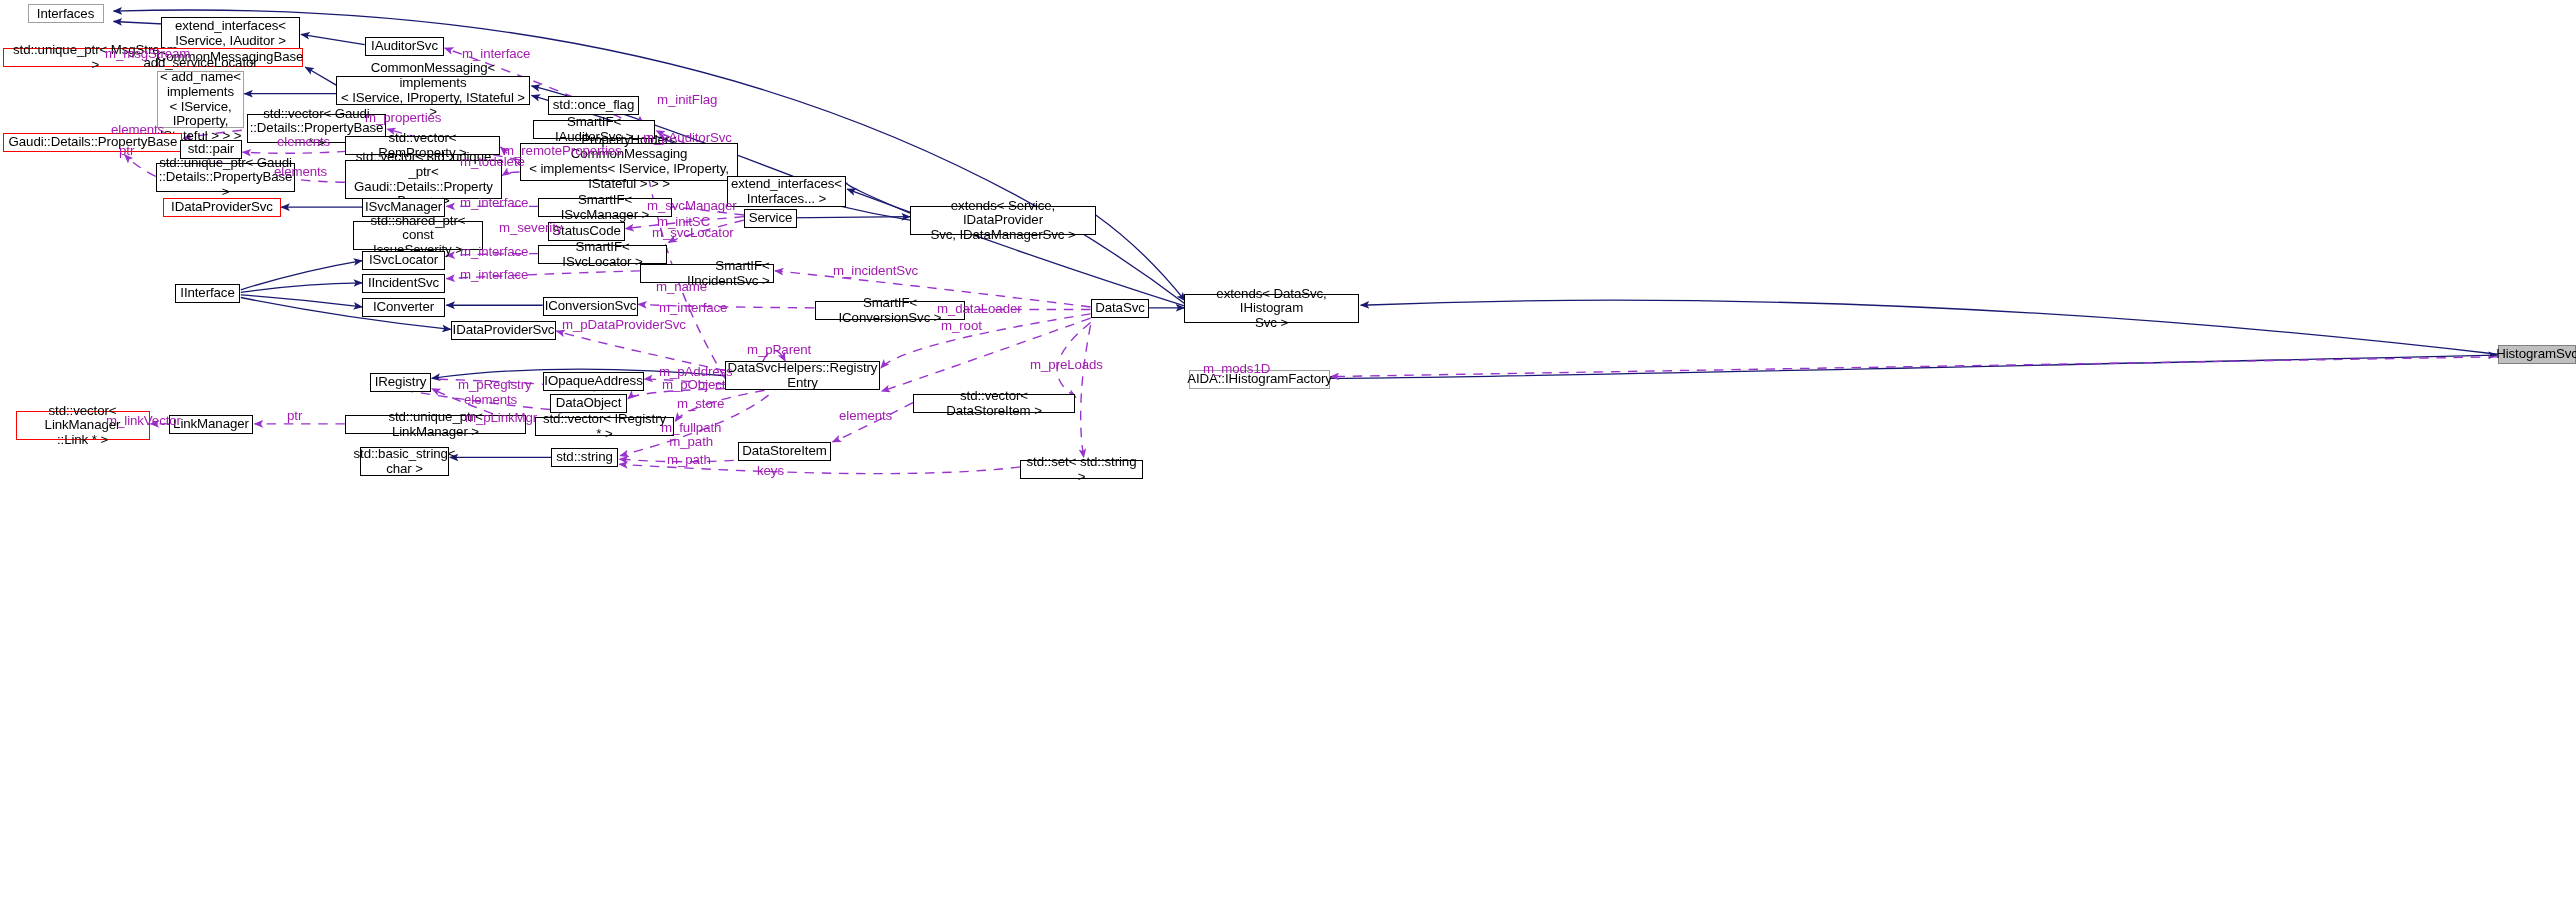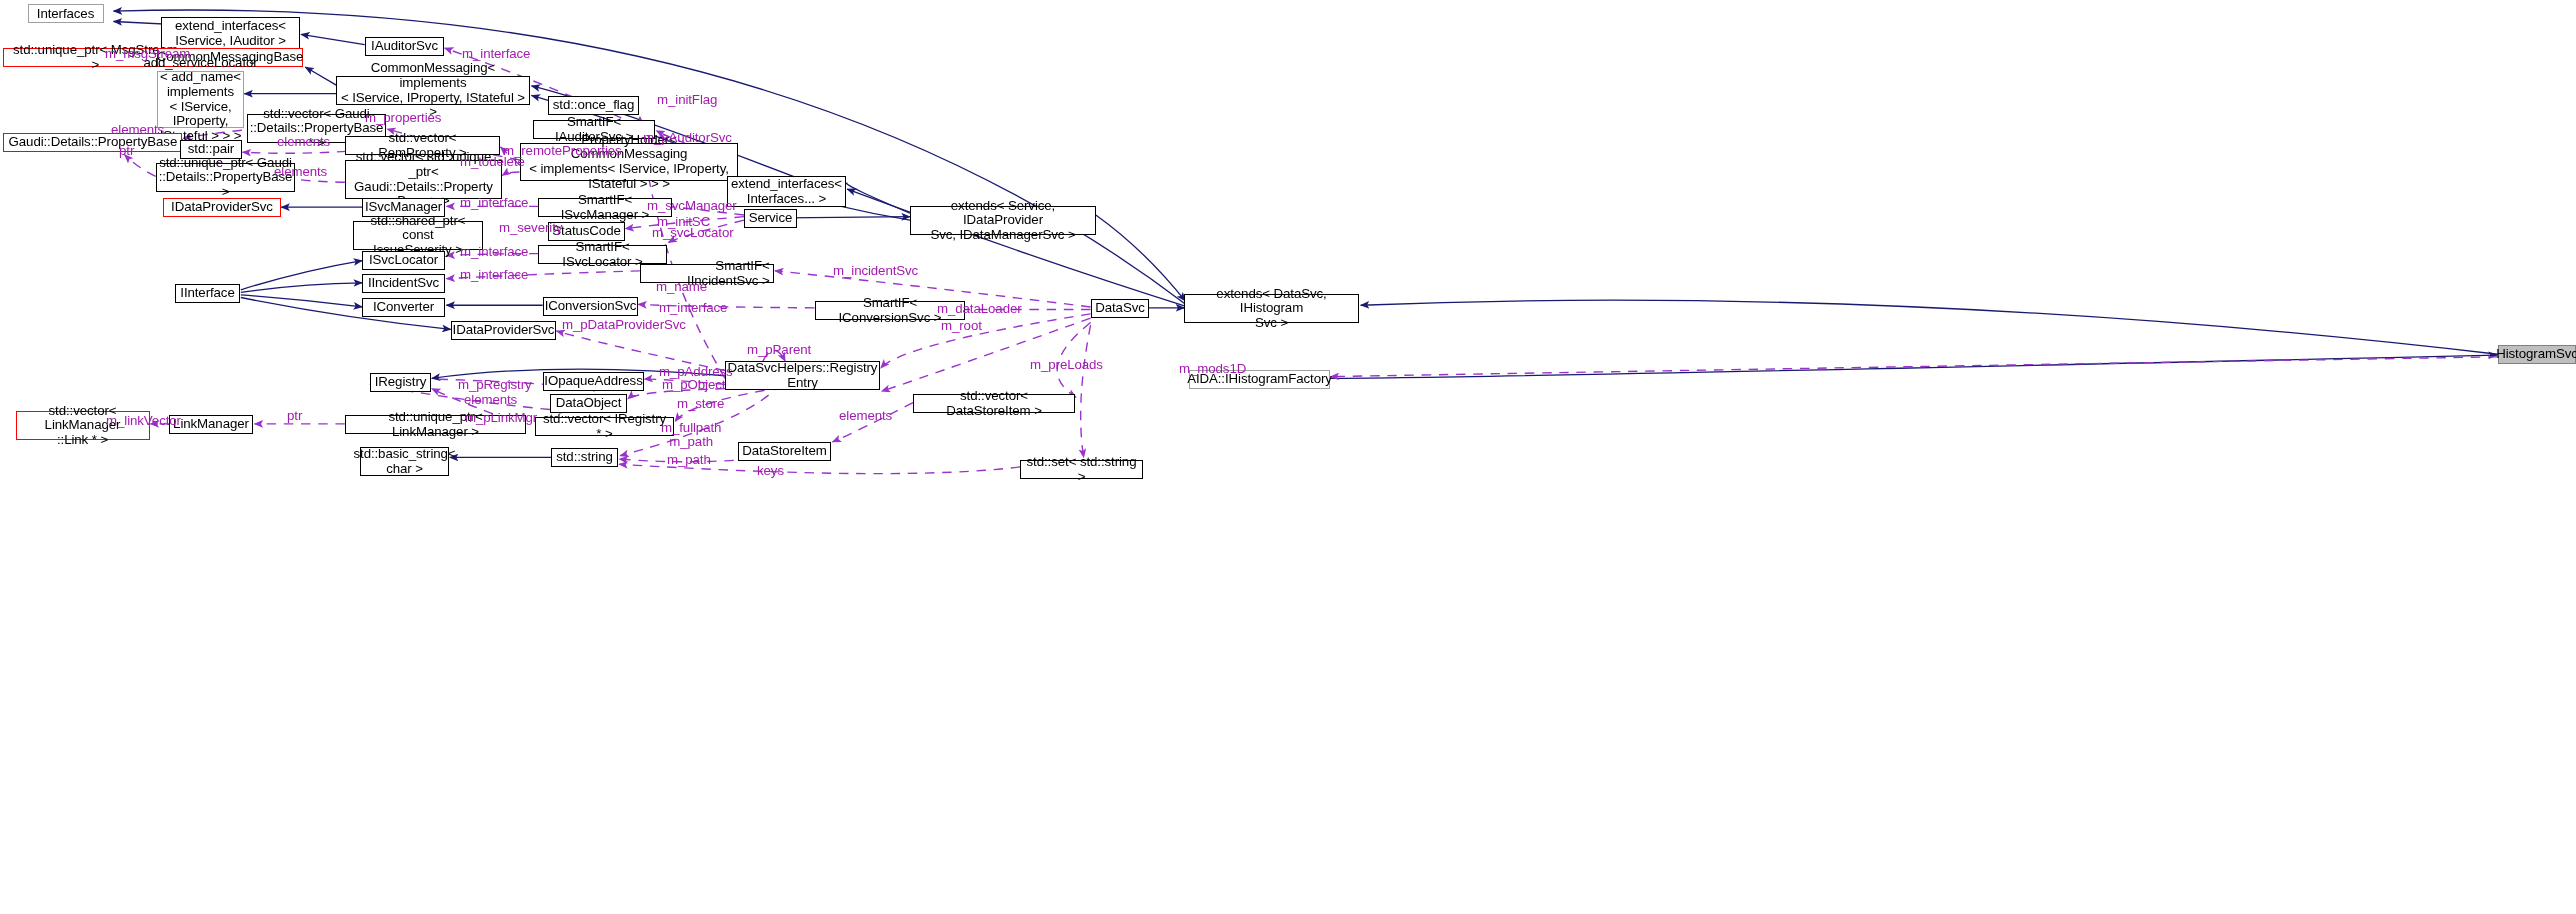--- a/index.html
+++ b/index.html
@@ -215,21 +215,21 @@
       <div class="edge-label" style="left: 652px; top: 226px;">m_svcLocator</div>
       <div class="edge-label" style="left: 460px; top: 245px;">m_interface</div>
       <div class="edge-label" style="left: 833px; top: 264px;">m_incidentSvc</div>
       <div class="edge-label" style="left: 460px; top: 268px;">m_interface</div>
       <div class="edge-label" style="left: 656px; top: 280px;">m_name</div>
       <div class="edge-label" style="left: 937px; top: 302px;">m_dataLoader</div>
       <div class="edge-label" style="left: 659px; top: 301px;">m_interface</div>
       <div class="edge-label" style="left: 562px; top: 318px;">m_pDataProviderSvc</div>
       <div class="edge-label" style="left: 941px; top: 319px;">m_root</div>
       <div class="edge-label" style="left: 747px; top: 343px;">m_pParent</div>
-      <div class="edge-label" style="left: 1135px; top: 362px; padding-left: 44px;">m_mods1D</div>
+      <div class="edge-label" style="left: 1159px; top: 362px; padding-left: 44px;">m_mods1D</div>
       <div class="edge-label" style="left: 1030px; top: 358px;">m_preLoads</div>
       <div class="edge-label" style="left: 659px; top: 365px;">m_pAddress</div>
       <div class="edge-label" style="left: 662px; top: 378px;">m_pObject</div>
       <div class="edge-label" style="left: 458px; top: 378px;">m_pRegistry</div>
       <div class="edge-label" style="left: 464px; top: 393px;">elements</div>
       <div class="edge-label" style="left: 665px; top: 397px; padding-left: 12px;">m_store</div>
       <div class="edge-label" style="left: 106px; top: 414px;">m_linkVector</div>
       <div class="edge-label" style="left: 287px; top: 409px;">ptr</div>
       <div class="edge-label" style="left: 453px; top: 411px; margin-left: 12px;">m_pLinkMgr</div>
       <div class="edge-label" style="left: 839px; top: 409px;">elements</div>

